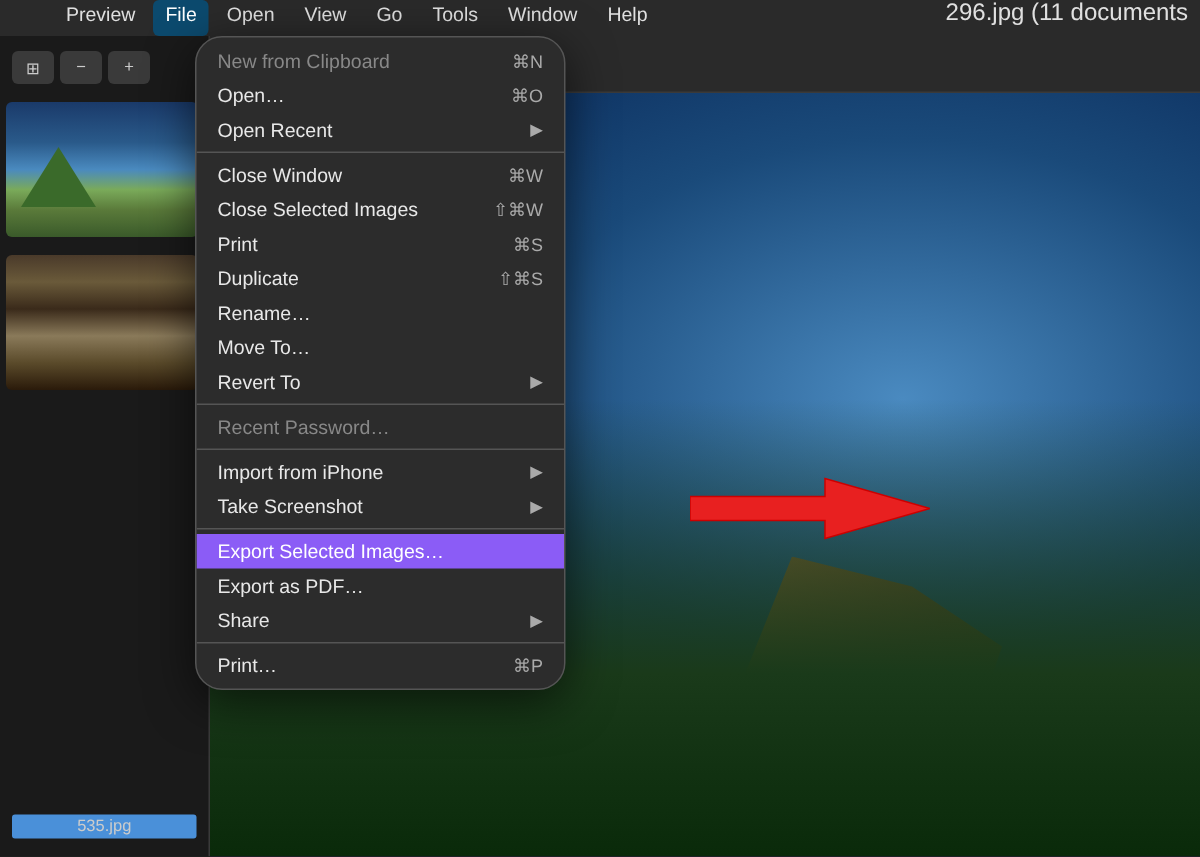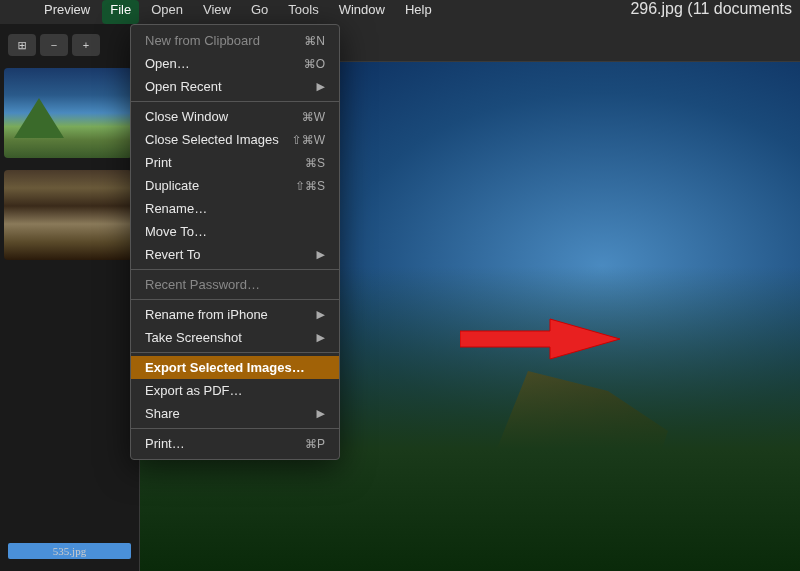--- a/index.html
+++ b/index.html
@@ -33,21 +33,21 @@
     }
     .menubar-item {
       color: #e0e0e0;
       font-size: 13px;
       padding: 2px 8px;
       border-radius: 4px;
       cursor: pointer;
       white-space: nowrap;
     }
     .menubar-item.file-active {
-      background: #14532d;
+      background: #0c4a6e;
       color: white;
     }
     .menubar-right {
       margin-left: auto;
       color: #e0e0e0;
       font-size: 16px;
     }
 
     
     .app-area {
@@ -94,21 +94,20 @@
       flex-shrink: 0;
     }
     .thumb-label {
       font-size: 11px;
       color: #ccc;
       background: #4a90d9;
       text-align: center;
       padding: 2px 4px;
       margin-top: 2px;
       border-radius: 2px;
-      font-family: Liberation Serif, serif;
     }
 
     
     .thumb-mountain-top {
       width: 100%;
       height: 90px;
       background: linear-gradient(180deg, #1a3a6a 0%, #2a5a8a 30%, #4a8abf 50%, #7aaa5a 65%, #5a7a3a 80%, #3a5a2a 100%);
       position: relative;
     }
     .thumb-mountain-top::before {
@@ -203,43 +202,42 @@
       width: 160px;
       height: 50px;
       z-index: 10;
     }
 
     
     .dropdown-menu {
       position: absolute;
       top: 24px;
       left: 130px;
-      width: 210px;
+      width: 247px;
       background: #2c2c2c;
       border: 1px solid #555;
-      border-radius: 4px;
+      border-radius: 18px;
       box-shadow: 0 8px 32px rgba(0,0,0,0.6);
       z-index: 200;
       padding: 4px 0;
       overflow: hidden;
     }
     .menu-item {
       display: flex;
       align-items: center;
       justify-content: space-between;
       padding: 4px 14px;
       font-size: 13px;
       color: #e8e8e8;
       cursor: pointer;
       min-height: 22px;
     }
     .menu-item.highlighted {
-      background: #a16207;
+      background: #8b5cf6;
       color: white;
-      font-weight: bold;
     }
     .menu-item.disabled {
       color: #888;
       cursor: default;
     }
     .menu-separator {
       height: 1px;
       background: #555;
       margin: 3px 0;
     }
@@ -345,21 +343,21 @@
     <div class="menu-item">
       <span>Revert To</span>
       <span class="menu-arrow">▶</span>
     </div>
     <div class="menu-separator"></div>
     <div class="menu-item disabled">
       <span>Recent Password…</span>
     </div>
     <div class="menu-separator"></div>
     <div class="menu-item">
-      <span>Rename from iPhone</span>
+      <span>Import from iPhone</span>
       <span class="menu-arrow">▶</span>
     </div>
     <div class="menu-item">
       <span>Take Screenshot</span>
       <span class="menu-arrow">▶</span>
     </div>
     <div class="menu-separator"></div>
     <div class="menu-item highlighted">
       <span>Export Selected Images…</span>
     </div>

